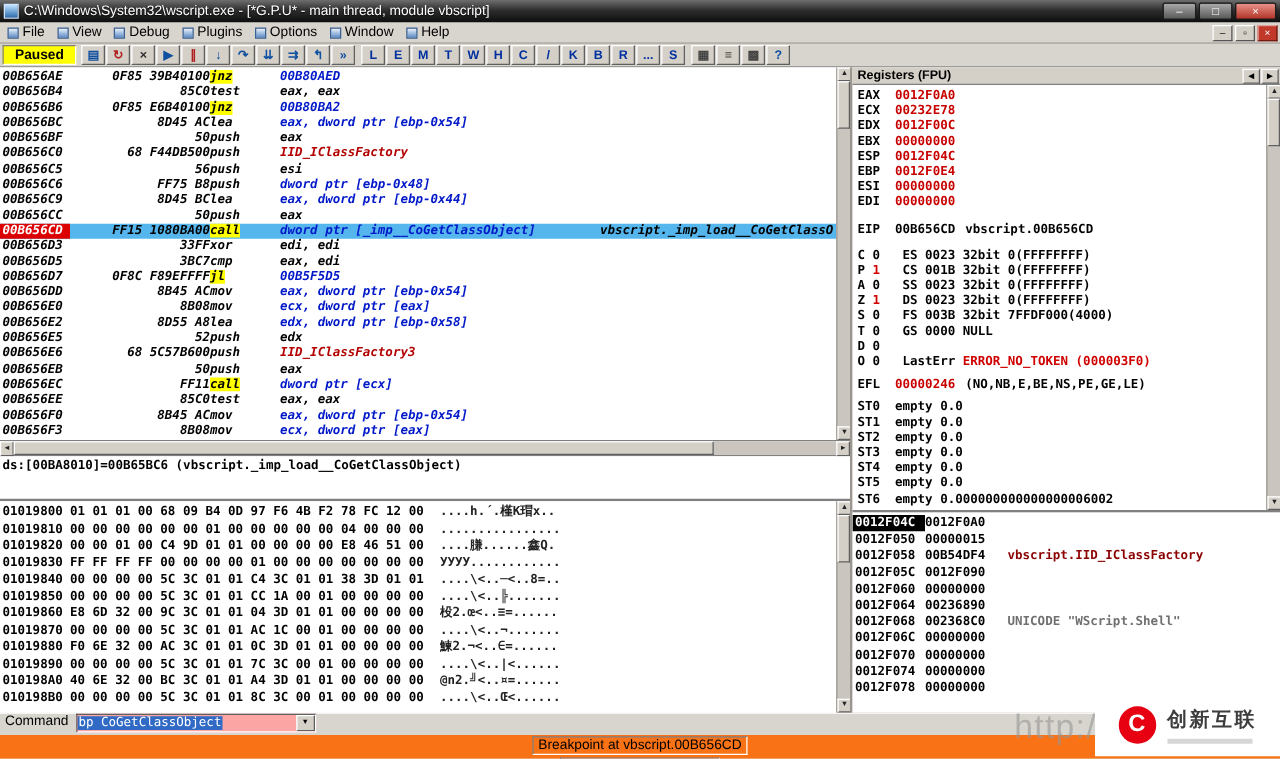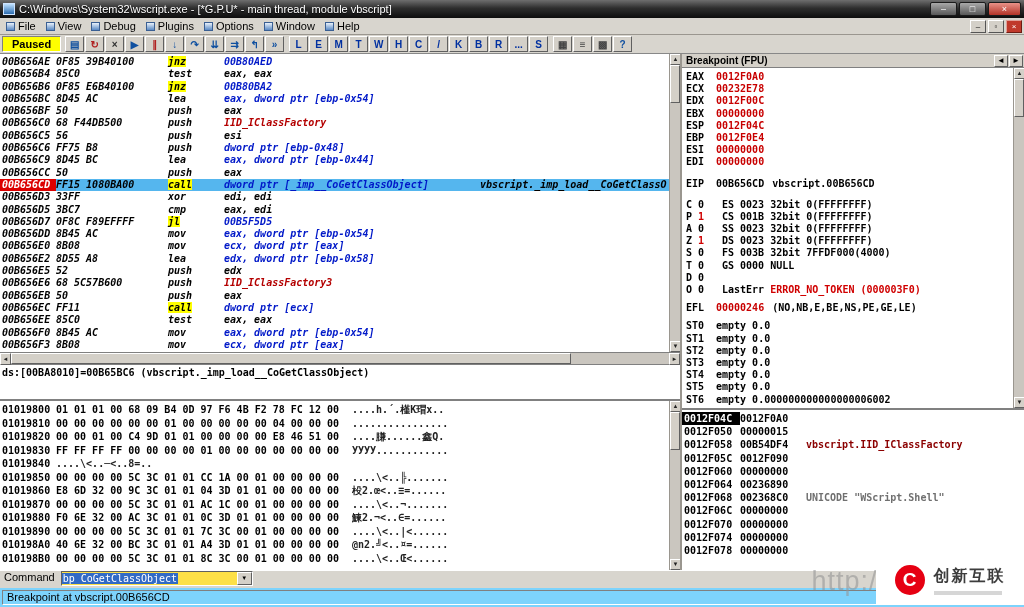--- a/index.html
+++ b/index.html
@@ -37,21 +37,21 @@
 
   .mono { font-family:"DejaVu Sans Mono","Liberation Mono",monospace; font-weight:bold; font-size:10px; }
 
   
   .disasm { height:299px; background:#fff; border-bottom:1px solid #808080; display:flex; }
   .disasm-rows { flex:1; overflow:hidden; padding-top:2px; }
   .drow { display:flex; height:12.3px; line-height:12.3px; white-space:pre;font-style:italic; }
   .drow.sel { background:#55b6ee; }
   .c-addr { width:56px; padding-left:2px; flex:none; }
   .c-addr.bp { background:#dc0000; color:#fff; }
-  .c-bytes { width:112px; flex:none; }
+  .c-bytes { width:112px; flex:none;text-align:right; }
   .c-instr { width:312px; flex:none; display:flex; }
   .mncell { width:56px; flex:none; }
   .mn.jump { background:#ffff00; }
   .ops.mem { color:#0018c8; }
   .ops.sym { color:#b40000; }
   .c-comment { flex:1; overflow:hidden; }
 
   
   .vscroll { width:11px; flex:none; background:#cac6bf; border-left:1px solid #9a968f; display:flex; flex-direction:column; }
   .hscroll { height:12px; background:#cac6bf; border-bottom:1px solid #808080; display:flex; }
@@ -99,26 +99,26 @@
   .s-addr { width:58px; padding-left:2px; flex:none; }
   .s-addr.top { background:#000; color:#fff; }
   .s-val { width:66px; flex:none; }
   .s-comment { flex:1; overflow:hidden; }
   .s-comment.sym { color:#8b0000; }
   .s-comment.str { color:#707070; }
 
   
   .cmdbar { height:18px; background:#d8d5ce; border-top:1px solid #fff; display:flex; padding:0 4px; font-size:11px; }
   .cmd-label { margin-right:6px; }
-  .cmd-box { width:192px; height:15px; background:#fde047; border:1px solid; border-color:#606060 #fff #fff #606060; display:flex; align-items:center; font-family:"DejaVu Sans Mono",monospace; font-size:10px; overflow:hidden; }
+  .cmd-box { width:192px; height:15px; background:#fca5a5; border:1px solid; border-color:#606060 #fff #fff #606060; display:flex; align-items:center; font-family:"DejaVu Sans Mono",monospace; font-size:10px; overflow:hidden; }
   .cmd-text { background:#316ac5; color:#fff; padding:0 1px; white-space:nowrap; }
   .cmd-drop { margin-left:auto; flex:none; width:15px; height:13px; background:#d4d0c8; border:1px solid; border-color:#fff #606060 #606060 #fff; font-size:6px; line-height:11px; text-align:center; padding:0; }
 
   
-  .statusbar { height:19px; background:#7dd3fc; display:flex; align-items:center; padding:1px 2px; gap:2px; }
+  .statusbar { height:19px; background:#f97316; display:flex; align-items:center; padding:1px 2px; gap:2px;flex-direction:column; }
   .status-cell { height:15px; border:1px solid; border-color:#808080 #fff #fff #808080; font-size:11px; line-height:13px; padding:0 4px; }
   .status-main { flex:1; }
   .status-side { width:128px; }
 
   
   .watermark { position:absolute; right:0; bottom:2px; display:flex; align-items:flex-end; z-index:50; }
   .wm-url { font-size:27px; color:rgba(150,150,150,0.6); margin-right:-10px; margin-bottom:8px; letter-spacing:1px; }
   .wm-card { width:148px; height:50px; background:#fff; display:flex; align-items:center; justify-content:center; gap:9px; }
   .wm-logo { width:30px; height:30px; border-radius:50%; background:#e60012; color:#fff; font-size:19px; font-weight:bold; text-align:center; line-height:30px; flex:none; }
   .wm-text { display:flex; flex-direction:column; }
@@ -465,20 +465,21 @@
           </div>
 
           <div class="durow">
             <span class="du-addr">01019830</span>
             <span class="du-hex">FF FF FF FF 00 00 00 00 01 00 00 00 00 00 00 00</span>
             <span class="du-ascii">УУУУ............</span>
           </div>
 
           <div class="durow">
             <span class="du-addr">01019840</span>
+            <span class="du-hex">00 00 00 00 5C 3C 01 01 C4 3C 01 01 38 3D 01 01</span>
             <span class="du-ascii">....\&lt;..─&lt;..8=..</span>
           </div>
 
           <div class="durow">
             <span class="du-addr">01019850</span>
             <span class="du-hex">00 00 00 00 5C 3C 01 01 CC 1A 00 01 00 00 00 00</span>
             <span class="du-ascii">....\&lt;..╠.......</span>
           </div>
 
           <div class="durow">
@@ -523,21 +524,21 @@
         <div class="sb-track"></div>
         <button class="sb-btn">▼</button>
       </div>
     </div>
   </div>
 
   <div class="col-right">
 
     <div class="regs">
       <div class="regs-title">
-        <span>Breakpoint (FPU)</span>
+        <span>Registers (FPU)</span>
         <span class="spacer"></span>
         <button class="rt-btn">◄</button>
         <button class="rt-btn">►</button>
       </div>
       <div class="regs-body mono">
         <div class="regs-lines">
           <div>
 
               <div class="rline"><span class="rlabel">EAX</span><span class="rvalue">0012F0A0</span></div>
 

